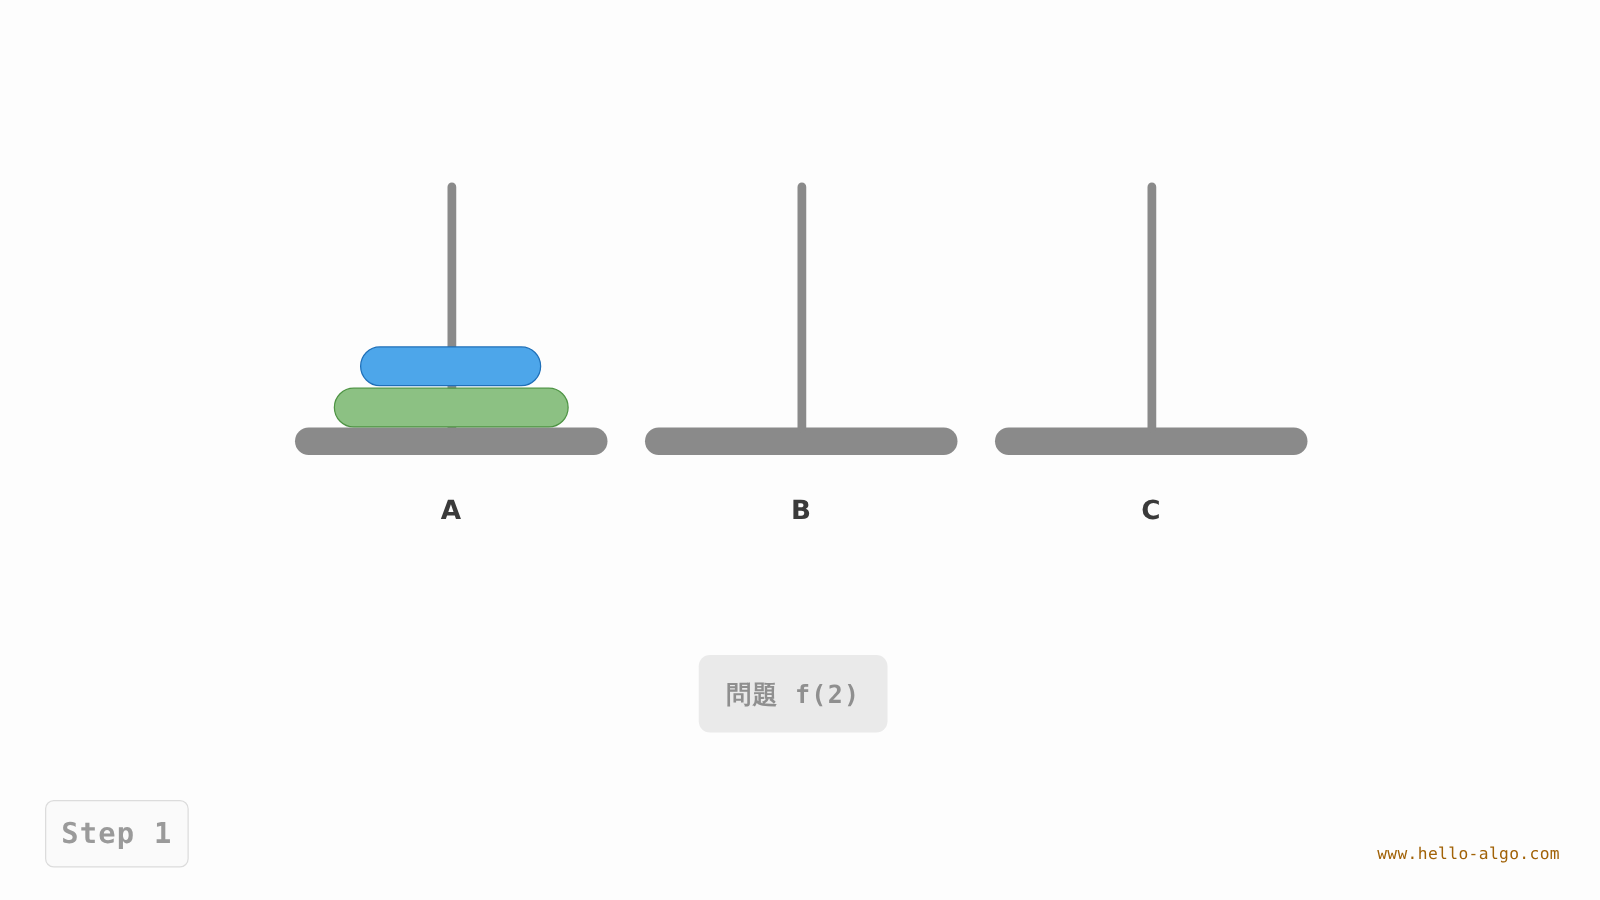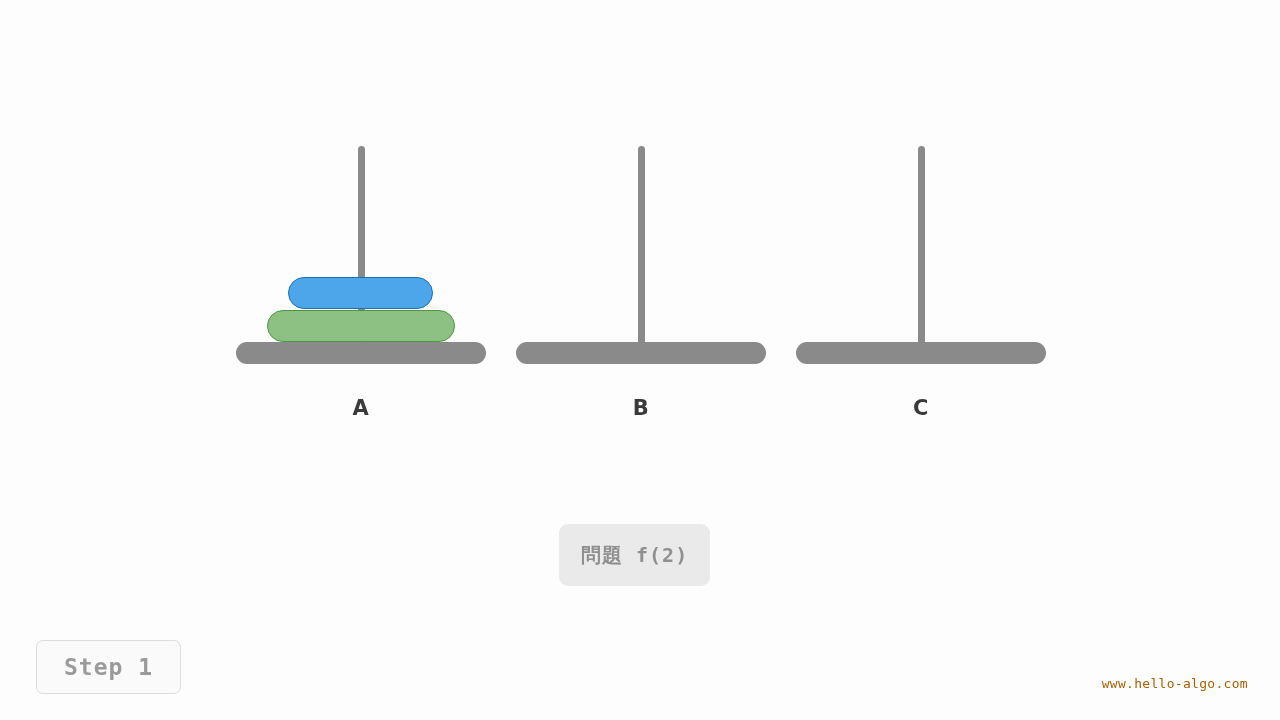--- a/index.html
+++ b/index.html
@@ -96,21 +96,21 @@
     color: #8f8f8f;
     letter-spacing: 1px;
     white-space: nowrap;
   }
 
   
   .step-badge {
     position: absolute;
     left: 36px;
     top: 640px;
-    width: 145px;
+    width: 115px;
     height: 54px;
     box-sizing: border-box;
     display: flex;
     align-items: center;
     justify-content: center;
     background: #fafafa;
     border: 1px solid #dcdcdc;
     border-radius: 7px;
     font-family: "DejaVu Sans Mono", "Liberation Mono", monospace;
     font-size: 23px;

